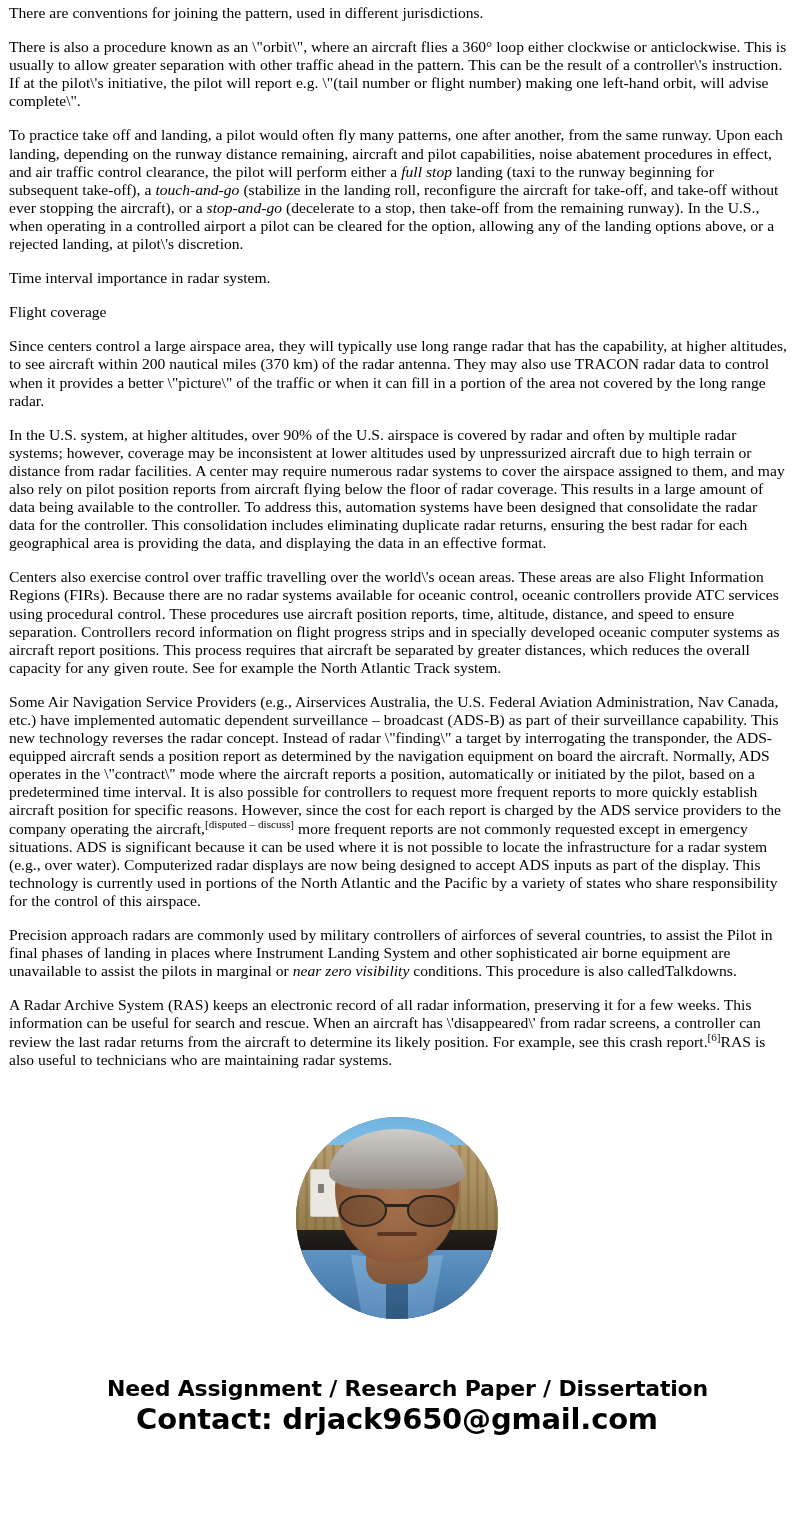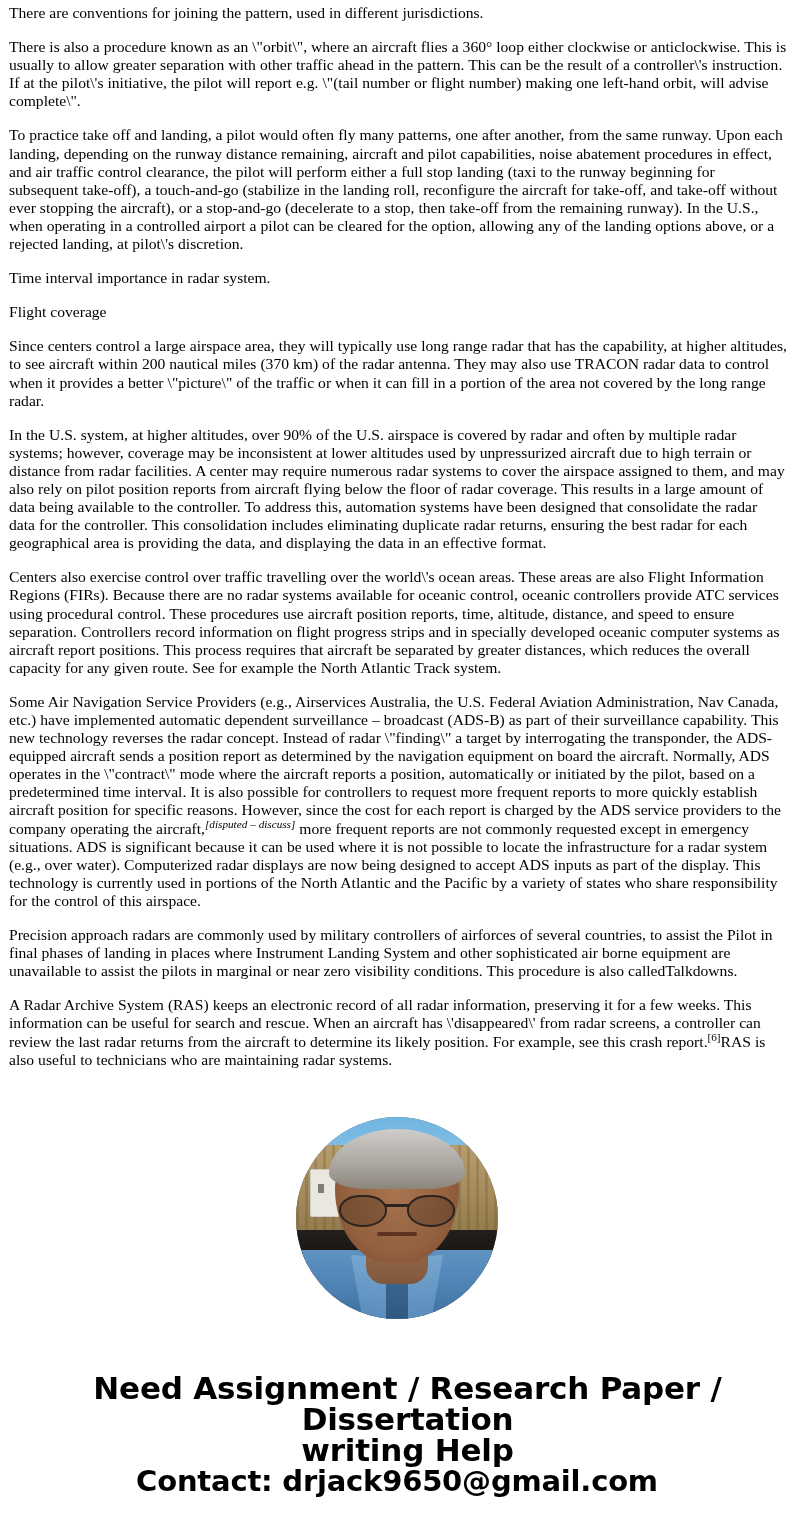--- a/index.html
+++ b/index.html
@@ -25,25 +25,24 @@
     padding: 4px 7px 0 9px;
   }
   p.para {
     font-size: 15.6px;
     line-height: 18.1px;
     margin: 0 0 16px 0;
     text-align: left;
     word-spacing: 0.1px;
   }
   p.para:last-child { margin-bottom: 12px; }
-  .it { }
+  .it { font-style: italic; }
   .bd { font-weight: normal; }
   sup.note {
     font-size: 11.2px;
-    font-style: italic;
     vertical-align: super;
     line-height: 0;
   }
   sup.ref {
     font-size: 11.2px;
     vertical-align: super;
     line-height: 0;
   }
 
   
@@ -182,21 +181,21 @@
   
   .promo {
     margin-top: 54px;
     text-align: center;
     font-family: "DejaVu Sans", "Liberation Sans", sans-serif;
     font-weight: bold;
     color: #000000;
     letter-spacing: -0.2px;
   }
   .promo-line1 {
-    font-size: 31px;
+    font-size: 22px;
     line-height: 31px;
     display: block;
     padding-left: 21px;
   }
   .promo-line2 {
     font-size: 29px;
     line-height: 31px;
     display: block;
   }
 </style>
@@ -259,17 +258,16 @@
       <div class="ph-glasses">
         <div class="ph-lens l"></div>
         <div class="ph-bridge"></div>
         <div class="ph-lens r"></div>
       </div>
     </div>
   </div>
 
   <div class="promo">
     <span class="promo-line1">Need Assignment / Research Paper / Dissertation</span>
-    <span class="promo-line1">writing Help</span>
     <span class="promo-line2">Contact: drjack9650@gmail.com</span>
   </div>
 
 </div>
 
 </body></html>

